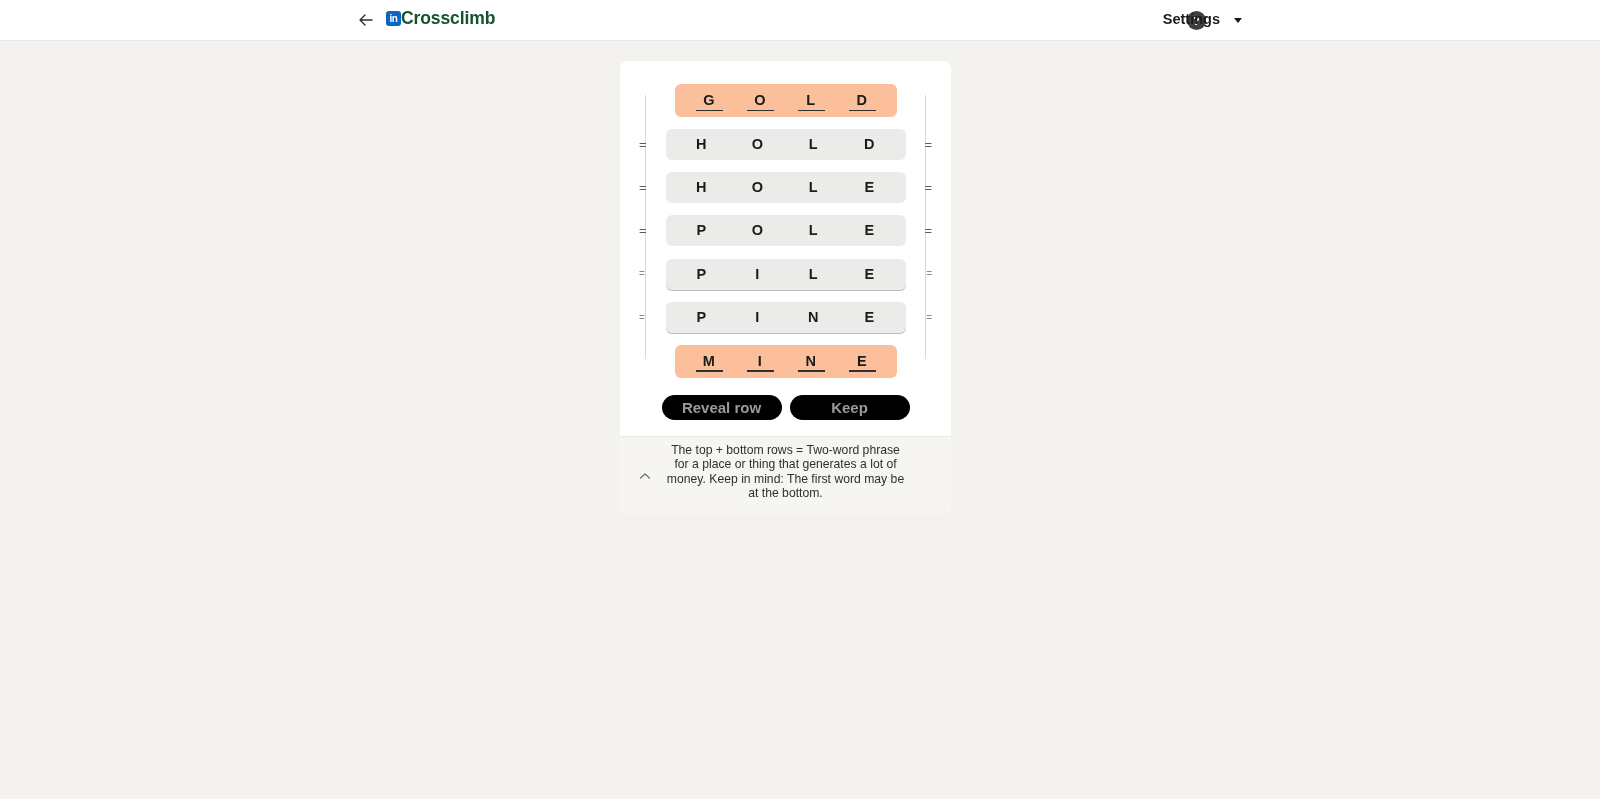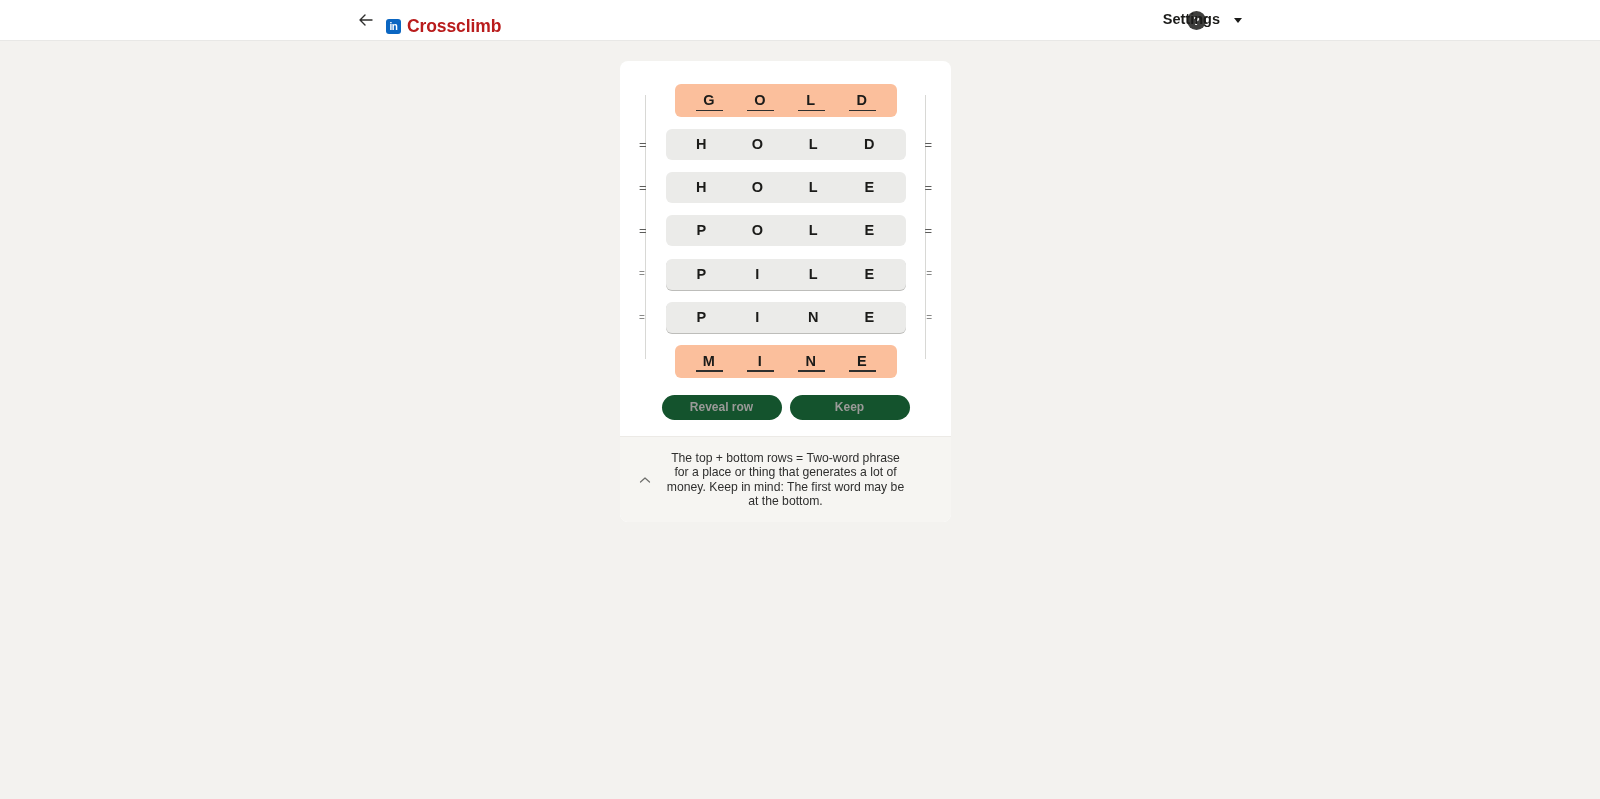--- a/index.html
+++ b/index.html
@@ -25,38 +25,38 @@
     left: 356px; top: 10px;
     width: 20px; height: 20px;
     color: #2f2f2e;
     display: flex; align-items: center; justify-content: center;
     cursor: pointer;
   }
   .back-arrow svg { display: block; }
 
   .brand {
     position: absolute;
-    left: 386px; top: 16px;
-    display: flex; align-items: center; gap: 6px;
+    left: 386px; top: 8px;
+    display: flex; align-items: center; gap: 0;
   }
   .brand-logo {
     width: 15px; height: 15px;
     background: #0a66c2;
     border-radius: 3px;
     color: #ffffff;
     font-size: 10px;
     font-weight: 700;
     display: flex; align-items: center; justify-content: center;
     line-height: 1;
     letter-spacing: -0.5px;
   }
   .brand-title {
     font-size: 17.5px;
     font-weight: 600;
-    color: #b91c1c;
+    color: #14532d;
     letter-spacing: -0.1px;
   }
 
   .help-icon {
     position: absolute;
     right: 394px; top: 11px;
     width: 19px; height: 19px;
     border-radius: 50%;
     background: #3f3f3d;
     color: #ffffff;
@@ -179,35 +179,35 @@
     display: flex;
     justify-content: center;
     gap: 8px;
     padding: 6px 0 16px 0;
   }
   .btn {
     width: 120px;
     height: 25px;
     border-radius: 13px;
     border: none;
-    background: #14532d;
+    background: #000000;
     color: #9a9a98;
-    font-size: 12px;
+    font-size: 15px;
     font-weight: 600;
     font-family: "Liberation Sans", sans-serif;
     cursor: default;
   }
 
   
   .hint-panel {
     position: relative;
     background: #f6f5f2;
     border-top: 1px solid #eceae6;
     border-radius: 0 0 8px 8px;
-    padding: 14px 34px 14px 34px;
+    padding: 6px 34px 14px 34px;
     min-height: 70px;
     display: flex;
     align-items: center;
     justify-content: center;
   }
   .chevron-up {
     position: absolute;
     left: 18px; top: 50%;
     transform: translateY(-50%);
     width: 14px; height: 14px;

